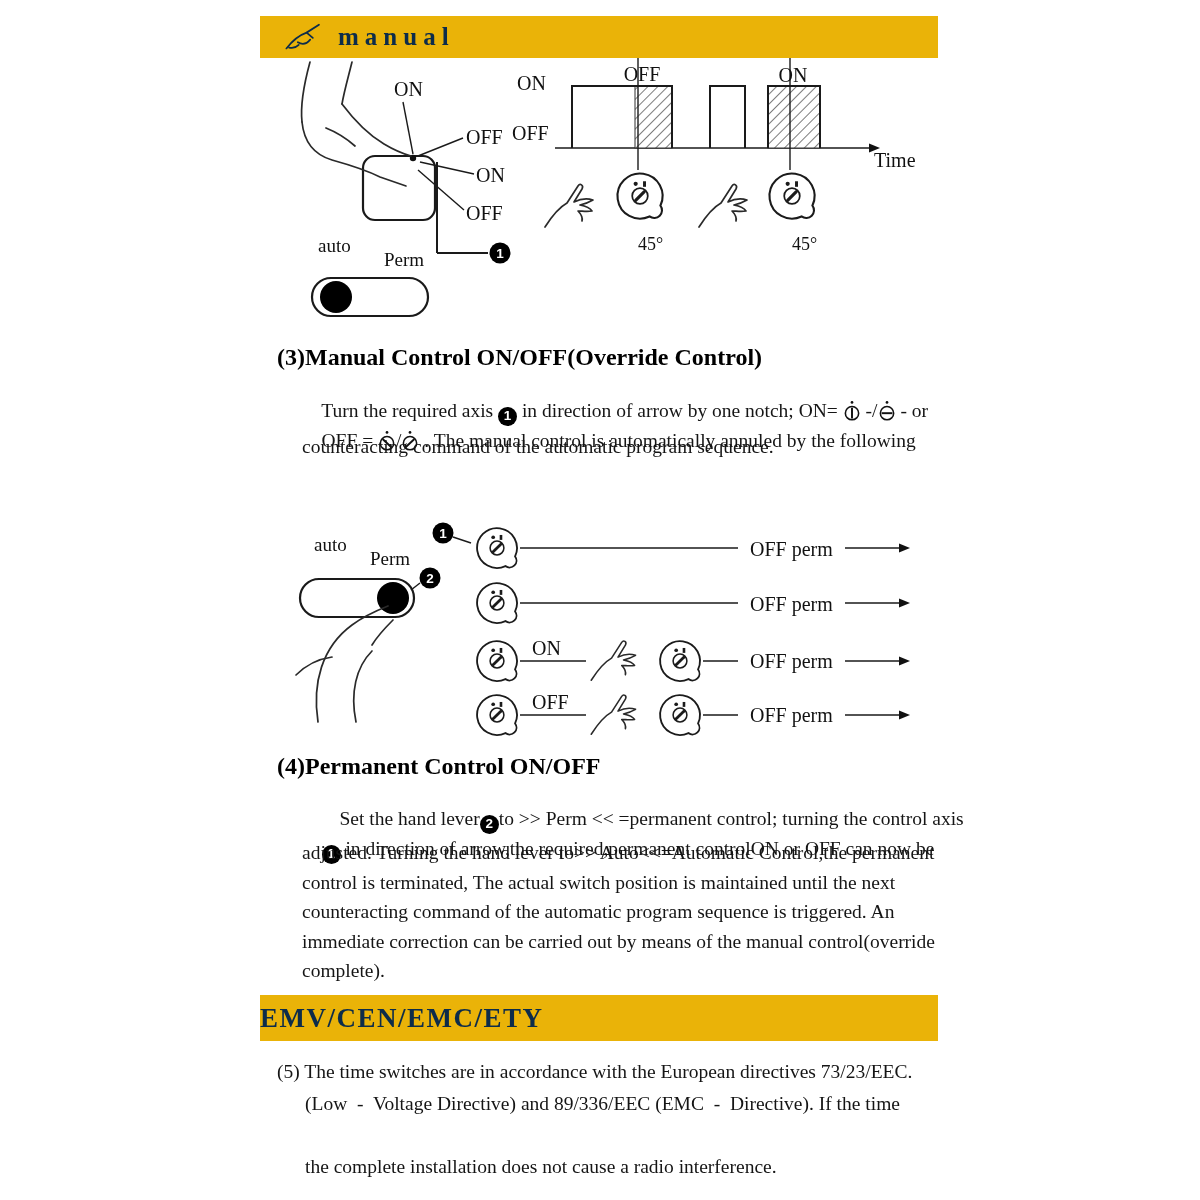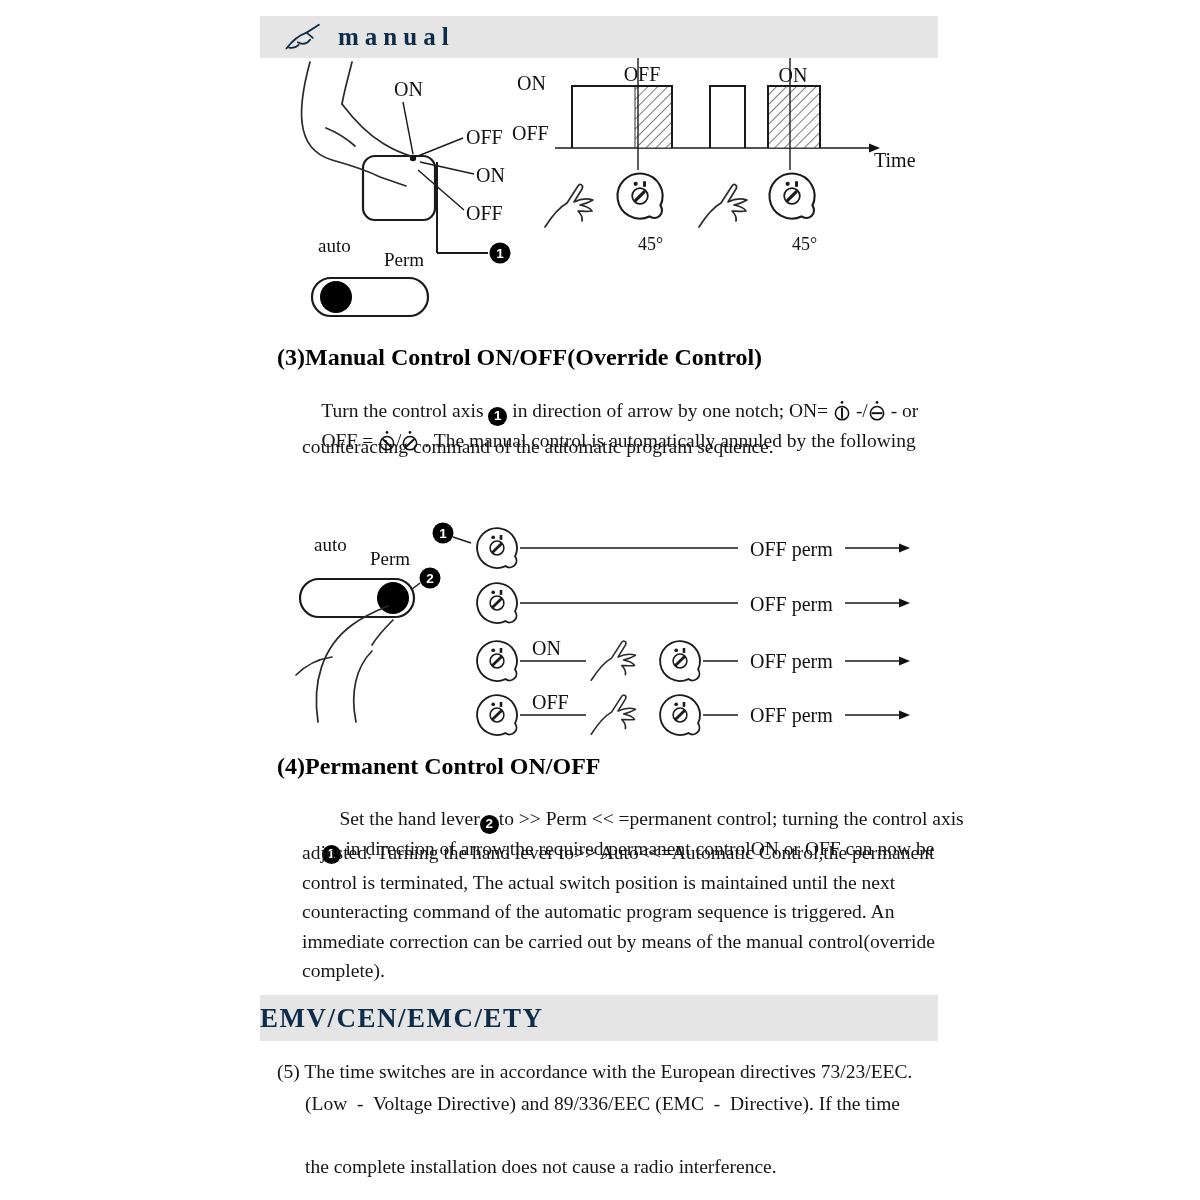--- a/index.html
+++ b/index.html
@@ -1,21 +1,21 @@
 <!DOCTYPE html>
 <html><head>
 <meta charset="utf-8">
 <style>
   * { margin:0; padding:0; box-sizing:border-box; }
   html,body { background:#ffffff; }
   .page { position:relative; width:1200px; height:1200px; background:#fff;
           font-family:"Liberation Serif", serif; color:#111; overflow:hidden; }
 
   .band { position:absolute; left:260px; width:678px; height:42px;
-          background:#e5e5e5; display:flex; align-items:center; }
+          background:#eab308; display:flex; align-items:center; }
   .band-label { font-weight:bold; color:#0d2c4a; font-size:25px; letter-spacing:6px; white-space:pre; }
   .band3 { height:46px; }
   .band3 .band-label { font-size:27px; letter-spacing:1.5px; }
   .band-icon { width:44px; height:32px; margin-left:22px; margin-right:12px; }
   .bi { fill:none; stroke:#0d2c4a; stroke-width:2; stroke-linecap:round; }
 
   .txt { position:absolute; white-space:pre; font-size:19.5px; line-height:1.3; color:#151515; }
   .h   { font-weight:bold; font-size:24px; color:#000; }
 
   .badge { display:inline-flex; width:19px; height:19px; border-radius:50%;
@@ -131,21 +131,21 @@
     <use href="#sym-hand" x="282" y="120" width="64" height="52"></use>
     <use href="#sym-hand" x="436" y="120" width="64" height="52"></use>
     <use href="#sym-dial" x="354" y="112" width="52" height="52"></use>
     <use href="#sym-dial" x="506" y="112" width="52" height="52"></use>
     <text x="378" y="192" class="t18">45°</text>
     <text x="532" y="192" class="t18">45°</text>
   </svg>
 
   <div class="txt h" style="left:277px; top:342px;">(3)Manual Control ON/OFF(Override Control)</div>
   <div class="txt" style="left:302px; top:373px;">
-    <span>Turn the control axis </span><span class="badge">1</span><span> in direction of arrow by one notch; ON= </span><svg class="dic" viewBox="-9 -12.5 18 21.5">
+    <span>Turn the required axis </span><span class="badge">1</span><span> in direction of arrow by one notch; ON= </span><svg class="dic" viewBox="-9 -12.5 18 21.5">
         <circle cx="0" cy="-10" r="1.4" class="df"></circle>
         <circle cx="0" cy="1" r="6.8" class="dc"></circle>
         <line x1="0" y1="-4.5" x2="0" y2="6.5" class="ds"></line>
       </svg><span> -/</span><svg class="dic" viewBox="-9 -12.5 18 21.5">
         <circle cx="0" cy="-10" r="1.4" class="df"></circle>
         <circle cx="0" cy="1" r="6.8" class="dc"></circle>
         <line x1="-5.5" y1="1" x2="5.5" y2="1" class="ds"></line>
       </svg><span> - or</span>
   </div>
   <div class="txt" style="left:302px; top:403px;">

